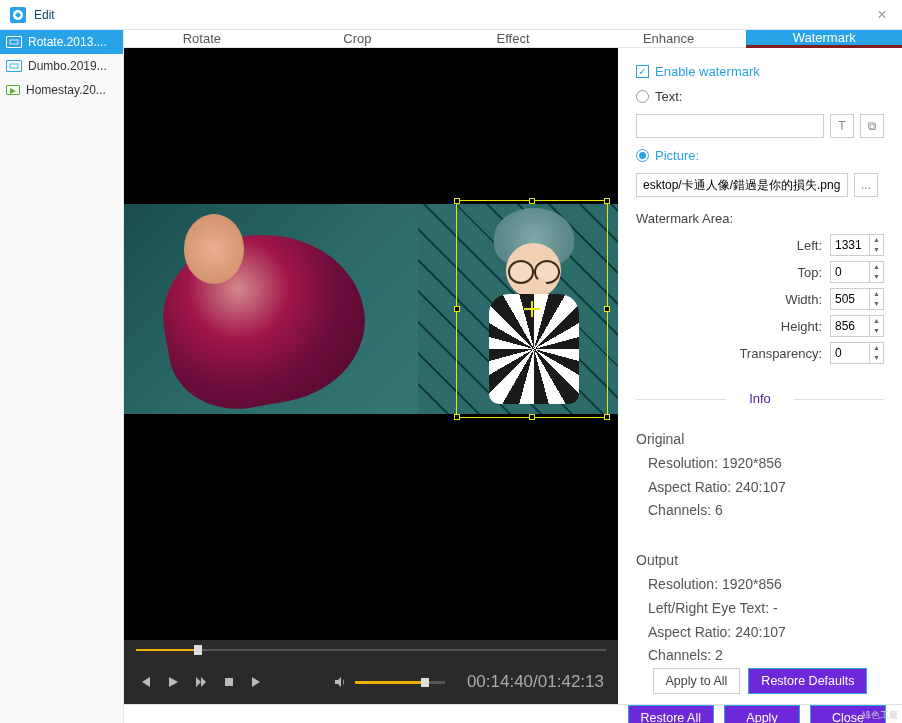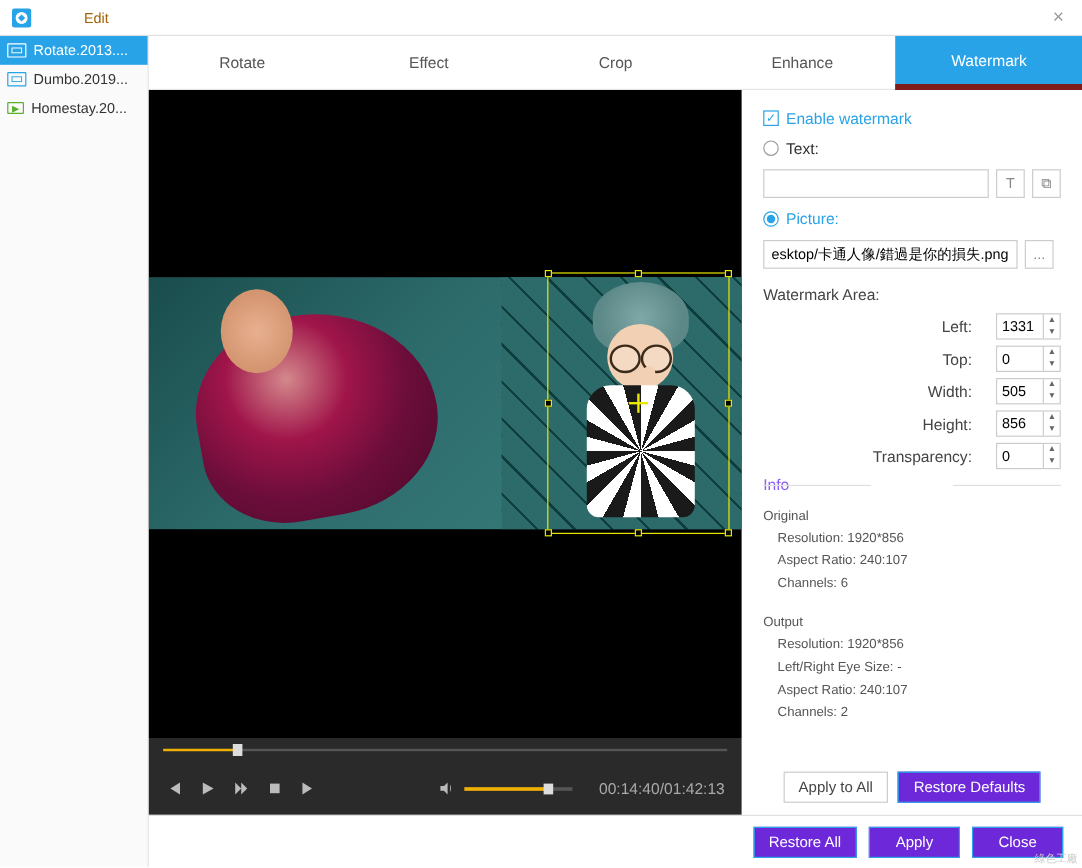--- a/index.html
+++ b/index.html
@@ -1,37 +1,37 @@
 <!DOCTYPE html>
 <html><head>
 <meta charset="utf-8">
 <style>
 * { box-sizing: border-box; margin: 0; padding: 0; font-family: "Segoe UI", Arial, sans-serif; }
 body { width: 902px; height: 723px; background: #fff; overflow: hidden; font-size: 13px; color: #333; }
 
 .titlebar { height: 30px; display: flex; align-items: center; padding: 0 10px; border-bottom: 1px solid #e0e0e0; }
 .titlebar .app-icon { width: 16px; height: 16px; background: #29a3e8; border-radius: 2px; display: flex; align-items: center; justify-content: center; margin-right: 8px; }
 .titlebar .app-icon svg { width: 12px; height: 12px; }
-.titlebar .title { flex: 1; color: #a16207; font-size: 12px; margin-left: 36px; }
+.titlebar .title { flex: 1; color: #0c4a6e; font-size: 12px; }
 .titlebar .close { width: 20px; text-align: center; color: #999; font-size: 16px; cursor: pointer; }
 
 .main { display: flex; height: 693px; }
 
 .sidebar { width: 144px; background: #fafafa; border-right: 1px solid #e5e5e5; }
 .sidebar-item { height: 24px; display: flex; align-items: center; padding: 0 6px; gap: 6px; font-size: 12px; color: #333; cursor: pointer; overflow: hidden; white-space: nowrap; }
 .sidebar-item.active { background: #29a3e8; color: #fff; }
 .sidebar-item .file-icon { width: 16px; height: 12px; border: 1px solid currentColor; border-radius: 1px; display: flex; align-items: center; justify-content: center; flex-shrink: 0; }
 .sidebar-item .file-icon.small { width: 14px; height: 10px; }
 .sidebar-item.green .file-icon { border-color: #5ab02e; color: #5ab02e; }
 
 .content { flex: 1; display: flex; flex-direction: column; }
 
-.tabs { height: 45px; display: flex; align-items: stretch; }
+.tabs { height: 45px; display: flex; align-items: stretch; justify-content: flex-end; }
 .tab { flex: 1; display: flex; align-items: center; justify-content: center; font-size: 13px; color: #555; cursor: pointer; border-bottom: 1px solid #e5e5e5; }
-.tab.active { background: #29a3e8; color: #fff; border-bottom: 5px solid #7f1d1d; }
+.tab.active { background: #29a3e8; color: #fff; border-bottom: 3px solid #7f1d1d; }
 
 .workspace { flex: 1; display: flex; }
 
 .preview-area { width: 494px; background: #f5f5f5; display: flex; flex-direction: column; }
 .preview-header { background: #3a3a3a; color: #ddd; font-size: 12px; padding: 6px 10px; }
 .preview-canvas { flex: 1; background: #000; position: relative; overflow: hidden; }
 .video-frame { position: absolute; left: 0; top: 156px; width: 494px; height: 210px; background: linear-gradient(135deg, #1a4d4d 0%, #2d6b6b 40%, #3a8080 100%); }
 .video-frame::before { content: ""; position: absolute; left: 40px; top: 30px; width: 200px; height: 170px; background: radial-gradient(ellipse at 40% 30%, #d4898c 0%, #a0154a 30%, #6b0d3a 60%, #4a0a2a 100%); border-radius: 50% 60% 50% 40%; transform: rotate(-10deg); }
 .video-frame::after { content: ""; position: absolute; left: 60px; top: 10px; width: 60px; height: 70px; background: radial-gradient(circle, #e8b090 0%, #d49570 70%); border-radius: 50%; }
 .diamond-wall { position: absolute; right: 0; top: 0; width: 200px; height: 210px; background: repeating-linear-gradient(45deg, #2d6b6b 0, #2d6b6b 20px, #0d3d3d 20px, #0d3d3d 22px), repeating-linear-gradient(-45deg, transparent 0, transparent 20px, #0d3d3d 20px, #0d3d3d 22px); }
@@ -60,43 +60,43 @@
 .timeline .thumb { position: absolute; left: 70px; top: 5px; width: 8px; height: 10px; background: #ddd; }
 
 .controls { height: 44px; background: #2a2a2a; display: flex; align-items: center; padding: 0 14px; gap: 14px; }
 .controls .ctrl-btn { color: #bbb; cursor: pointer; display: flex; align-items: center; }
 .controls .ctrl-btn svg { width: 14px; height: 14px; fill: currentColor; }
 .controls .spacer { flex: 1; }
 .controls .vol { display: flex; align-items: center; gap: 8px; }
 .controls .vol-track { width: 90px; height: 3px; background: #555; position: relative; }
 .controls .vol-fill { position: absolute; left: 0; top: 0; height: 3px; width: 70px; background: #f0b000; }
 .controls .vol-thumb { position: absolute; left: 66px; top: -3px; width: 8px; height: 9px; background: #ddd; }
-.controls .time { color: #aaa; font-size: 13px; margin-left: 8px; }
+.controls .time { color: #aaa; font-size: 17px; margin-left: 8px; }
 
 .panel { flex: 1; padding: 16px 18px 10px 18px; display: flex; flex-direction: column; overflow: hidden; }
 .panel .row { display: flex; align-items: center; margin-bottom: 10px; gap: 6px; }
 .panel .checkbox { width: 13px; height: 13px; border: 1px solid #29a3e8; display: flex; align-items: center; justify-content: center; color: #29a3e8; font-size: 10px; }
 .panel .radio { width: 13px; height: 13px; border: 1px solid #999; border-radius: 50%; display: flex; align-items: center; justify-content: center; }
 .panel .radio.checked { border-color: #29a3e8; }
 .panel .radio.checked::after { content: ""; width: 7px; height: 7px; background: #29a3e8; border-radius: 50%; }
 .panel .link { color: #29a3e8; }
 .panel .textbox { width: 188px; height: 24px; border: 1px solid #ccc; padding: 0 6px; font-size: 12px; background: #fff; }
 .panel .textbox.path { width: 212px; text-align: left; overflow: hidden; white-space: nowrap; direction: rtl; }
 .panel .icon-btn { width: 24px; height: 24px; border: 1px solid #ccc; display: flex; align-items: center; justify-content: center; color: #888; cursor: pointer; font-size: 12px; background: #fff; }
 .panel .section-label { color: #444; margin: 4px 0 8px 0; }
-.panel .field-row { display: flex; align-items: center; justify-content: flex-end; margin-bottom: 5px; gap: 20px; }
+.panel .field-row { display: flex; align-items: center; justify-content: flex-end; margin-bottom: 5px; gap: 8px; }
 .panel .field-row label { text-align: right; color: #444; }
 .panel .spinner { width: 54px; height: 22px; border: 1px solid #ccc; display: flex; align-items: center; background: #fff; }
 .panel .spinner input { border: none; width: 38px; padding: 0 4px; font-size: 12px; outline: none; text-align: left; }
 .panel .spinner .arrows { width: 14px; display: flex; flex-direction: column; border-left: 1px solid #ccc; }
 .panel .spinner .arrows span { height: 10px; font-size: 7px; text-align: center; color: #666; line-height: 10px; cursor: pointer; }
-.panel .info-title { text-align: left; color: #8b5cf6; margin-bottom: 10px; position: relative; }
+.panel .info-title { text-align: center; color: #4c1d95; margin-bottom: 10px; position: relative; margin-top: 22px; }
 .panel .info-title::before, .panel .info-title::after { content: ""; position: absolute; top: 50%; width: 90px; height: 1px; background: #e0e0e0; }
 .panel .info-title::before { left: 0; } .panel .info-title::after { right: 0; }
-.panel .info-block { color: #555; line-height: 1.7; font-size: 11px; }
+.panel .info-block { color: #555; line-height: 1.7; font-size: 14px; margin-top: 12px; }
 .panel .info-block .indent { padding-left: 12px; }
 .panel .flex-spacer { flex: 1; }
 .panel .panel-buttons { display: flex; gap: 8px; justify-content: center; }
 
 .btn { height: 26px; padding: 0 12px; border: 1px solid #ccc; background: #fff; color: #444; font-size: 12.5px; cursor: pointer; display: inline-flex; align-items: center; }
 .btn.primary { background: #6d28d9; border-color: #29a3e8; color: #fff; }
 
 .bottom-bar { height: 44px; border-top: 1px solid #e0e0e0; display: flex; align-items: center; justify-content: flex-end; padding: 0 16px; gap: 10px; }
 .bottom-bar .btn { min-width: 76px; justify-content: center; height: 26px; }
 
@@ -136,22 +136,22 @@
     </div>
     <div class="sidebar-item green">
       <span class="file-icon small">▸</span>
       <span>Homestay.20...</span>
     </div>
   </div>
 
   <div class="content">
     <div class="tabs">
       <div class="tab">Rotate</div>
+      <div class="tab">Crop</div>
       <div class="tab">Effect</div>
-      <div class="tab">Crop</div>
       <div class="tab">Enhance</div>
       <div class="tab active">Watermark</div>
     </div>
 
     <div class="workspace">
       <div class="preview-area">
         <div class="preview-canvas">
           <div class="video-frame">
             <div class="diamond-wall"></div>
           </div>
@@ -299,21 +299,21 @@
         <div class="info-block">
           <div>Original</div>
           <div class="indent"><span>Resolution:</span> <span>1920*856</span></div>
           <div class="indent"><span>Aspect Ratio:</span> <span>240:107</span></div>
           <div class="indent"><span>Channels:</span> <span>6</span></div>
         </div>
         <div style="height:14px"></div>
         <div class="info-block">
           <div>Output</div>
           <div class="indent"><span>Resolution:</span> <span>1920*856</span></div>
-          <div class="indent"><span>Left/Right Eye Size:</span> <span>-</span></div>
+          <div class="indent"><span>Left/Right Eye Text:</span> <span>-</span></div>
           <div class="indent"><span>Aspect Ratio:</span> <span>240:107</span></div>
           <div class="indent"><span>Channels:</span> <span>2</span></div>
         </div>
 
         <div class="flex-spacer"></div>
         <div class="panel-buttons">
           <button class="btn">Apply to All</button>
           <button class="btn primary">Restore Defaults</button>
         </div>
       </div>

